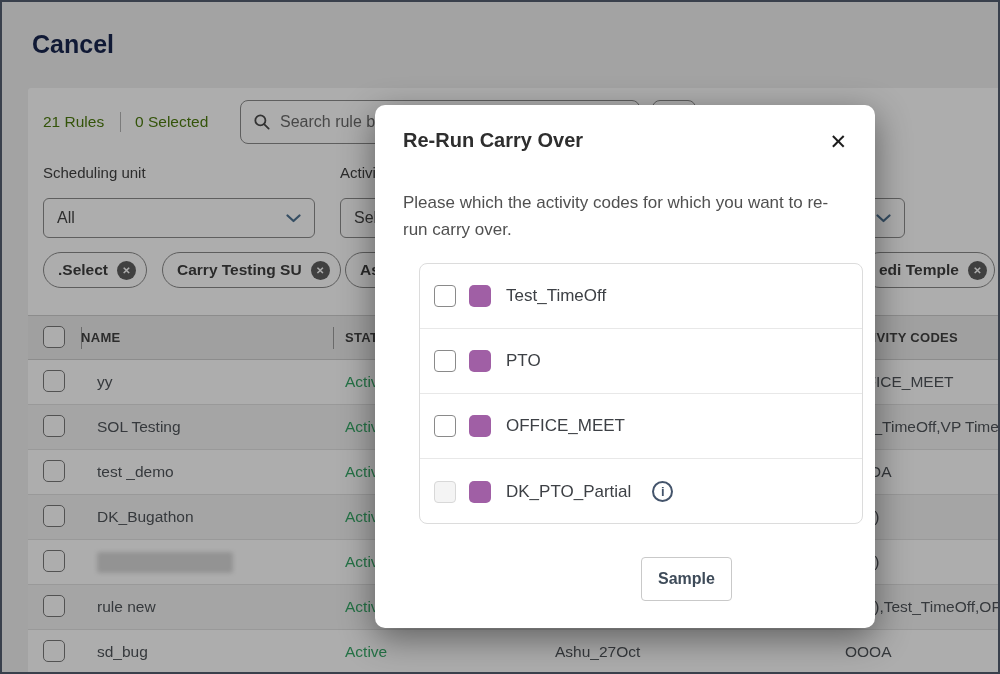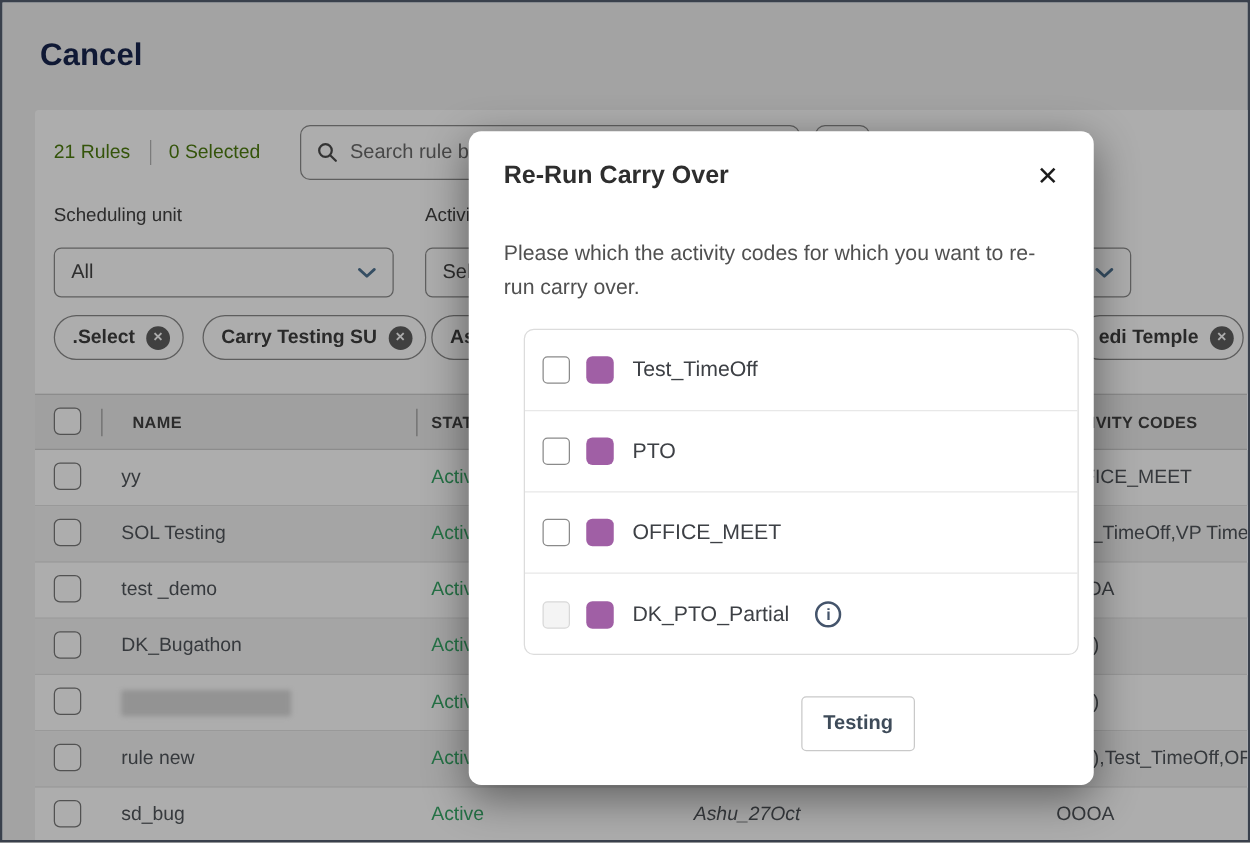--- a/index.html
+++ b/index.html
@@ -36,21 +36,21 @@
   .hdiv { position:absolute; top:11px; width:1px; height:22px; background:#9d9d9d; }
   .checkbox { display:inline-block; width:22px; height:22px; border:1.5px solid #7a7a7a; border-radius:5px; background:#fff; cursor:pointer; }
 
   .tbody { position:absolute; left:0; right:0; top:272px; }
   .trow { position:relative; height:45px; border-bottom:1px solid #e2e2e2; }
   .trow:nth-child(even) { background:#f4f4f4; }
   .c-check { position:absolute; left:15px; top:10px; }
   .cell { position:absolute; top:0; line-height:44px; font-size:15.5px; color:#50555a; white-space:nowrap; }
   .c-name { left:69px; }
   .c-status { left:317px; color:#37a968; }
-  .c-su { left:527px;font-style:italic; }
+  .c-su { left:527px; }
   .c-codes { left:817px; }
   .redacted { position:absolute; left:69px; top:12px; width:136px; height:21px; background:#d9d9d9; border-radius:2px; filter:blur(2px); }
 
   
   .overlay { position:absolute; inset:0; background:rgba(0,0,0,0.32); z-index:40; }
   .modal { position:absolute; left:373px; top:103px; width:500px; height:523px; background:#fff; border-radius:10px;
     box-shadow:0 10px 35px rgba(0,0,0,0.45); z-index:50; }
   .m-title { position:absolute; left:28px; top:24px; font-size:20px; font-weight:600; color:#2e2e2e; }
   .m-close { position:absolute; right:28px; top:26px; font-size:21px; color:#1c1c1c; cursor:pointer; line-height:1; }
   .m-desc { position:absolute; left:28px; top:84px; width:452px; font-size:17px; color:#505050; line-height:27px; }
@@ -132,21 +132,21 @@
       <span>As</span>
     </div>
     <div class="chip" style="left:834px; width:133px; padding-left:16px;">
       <span>edi Temple</span>
       <span class="chip-x">✕</span>
     </div>
 
     <div class="thead">
       <span class="checkbox" style="position:absolute; left:15px; top:10px;"></span>
       <span class="hdiv" style="left:53px;"></span>
-      <span class="th" style="left:78px;">NAME</span>
+      <span class="th" style="left:53px;">NAME</span>
       <span class="hdiv" style="left:305px;"></span>
       <span class="th" style="left:317px;">STATUS</span>
       <span class="hdiv" style="left:515px;"></span>
       <span class="th" style="left:527px;"></span>
       <span class="hdiv" style="left:805px;"></span>
       <span class="th" style="left:817px;">ACTIVITY CODES</span>
     </div>
 
     <div class="tbody">
       <div class="trow">
@@ -228,16 +228,16 @@
         <span class="m-label">OFFICE_MEET</span>
       </div>
       <div class="m-item">
         <span class="m-check disabled"></span>
         <span class="m-swatch"></span>
         <span class="m-label">DK_PTO_Partial</span>
         <span class="m-info">i</span>
       </div>
     </div>
 
-    <div class="m-btn m-cancel">Testing</div>
+    <div class="m-btn m-cancel">Sample</div>
   </div>
 
 </div>
 
 </body></html>

